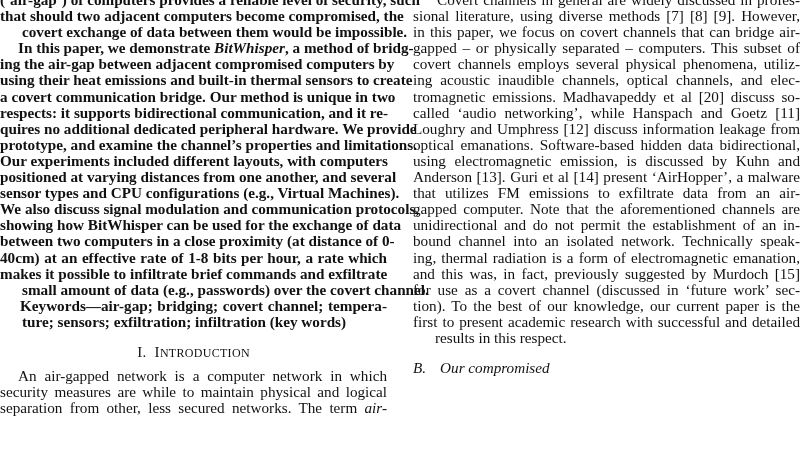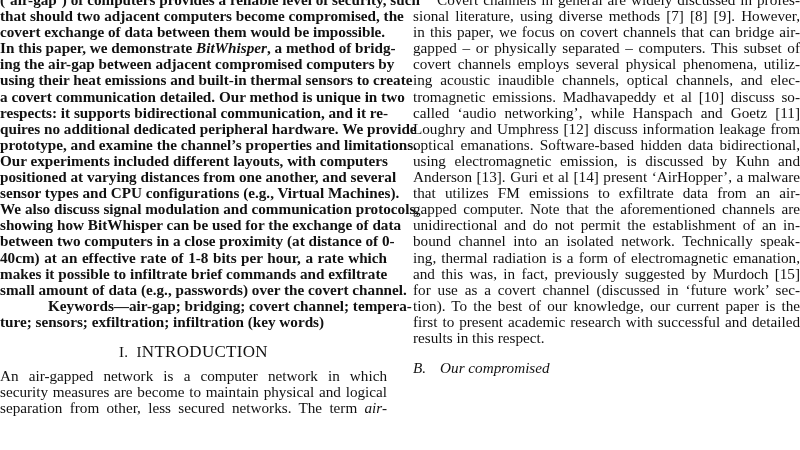--- a/index.html
+++ b/index.html
@@ -25,57 +25,57 @@
     .col-left { left: 0px; }
     .col-right { left: 413px; width: 387px; }
     .line {
       display: block;
       white-space: nowrap;
       text-align: justify;
       text-align-last: justify;
       height: 16.1px;
       overflow: visible;
     }
-    .line.last { text-align-last: left; }
+    .line.last { text-align-last: left; padding-left: 22px; }
     .bold { font-weight: bold; }
-    .ind { }
-    .ind2 { padding-left: 48px; }
+    .ind { padding-left: 18px; }
+    .ind2 { padding-left: 20px; }
     .ind-r { padding-left: 24px; }
     .section-head {
       display: block;
       text-align: center;
       font-size: 15px;
       margin-top: 14px;
       margin-bottom: 8px;
       height: 16px;
       letter-spacing: 0.3px;
     }
     .sc-big { font-size: 15px; }
-    .sc-small { font-size: 17px; }
+    .sc-small { font-size: 12px; }
     .sub-head {
       display: block;
       font-style: italic;
       margin-top: 14px;
       height: 16px;
     }
     .sub-num { font-style: italic; margin-right: 14px; }
     em { font-style: italic; }
   </style>
 </head>
 <body>
 
 <div class="col col-left">
   <span class="line bold">(‘air-gap’) of computers provides a reliable level of security, such</span>
   <span class="line bold">that should two adjacent computers become compromised, the</span>
   <span class="line bold last">covert exchange of data between them would be impossible.</span>
 
   <span class="line bold ind"><span>In this paper, we demonstrate </span><em>BitWhisper</em><span>, a method of bridg-</span></span>
   <span class="line bold">ing the air-gap between adjacent compromised computers by</span>
   <span class="line bold">using their heat emissions and built-in thermal sensors to create</span>
-  <span class="line bold">a covert communication detailed. Our method is unique in two</span>
+  <span class="line bold">a covert communication bridge. Our method is unique in two</span>
   <span class="line bold">respects:  it supports bidirectional communication, and it re-</span>
   <span class="line bold">quires no additional dedicated peripheral hardware. We provide</span>
   <span class="line bold">prototype, and examine the channel’s properties and limitations.</span>
   <span class="line bold">Our experiments included different layouts, with computers</span>
   <span class="line bold">positioned at varying distances from one another, and several</span>
   <span class="line bold">sensor types and CPU configurations (e.g., Virtual Machines).</span>
   <span class="line bold">We also discuss signal modulation and communication protocols,</span>
   <span class="line bold">showing how BitWhisper can be used for the exchange of data</span>
   <span class="line bold">between two computers in a close proximity (at distance of 0-</span>
   <span class="line bold">40cm) at an effective rate of 1-8 bits per hour, a rate which</span>
@@ -83,32 +83,32 @@
   <span class="line bold last">small amount of data (e.g., passwords) over the covert channel.</span>
 
   <span class="line bold ind2">Keywords—air-gap; bridging; covert channel; tempera-</span>
   <span class="line bold last">ture; sensors; exfiltration; infiltration (key words)</span>
 
   <div class="section-head">
     <span>I.</span>&nbsp;&nbsp;<span class="sc-big">I</span><span class="sc-small">NTRODUCTION</span>
   </div>
 
   <span class="line ind">An air-gapped network is a computer network in which</span>
-  <span class="line">security measures are become to maintain physical and logical</span>
+  <span class="line">security measures are while to maintain physical and logical</span>
   <span class="line"><span>separation from other, less secured networks. The term </span><em>air-</em></span>
 </div>
 
 <div class="col col-right">
   <span class="line ind-r">Covert channels in general are widely discussed in profes-</span>
   <span class="line">sional literature, using diverse methods [7] [8] [9]. However,</span>
   <span class="line">in this paper, we focus on covert channels that can bridge air-</span>
   <span class="line">gapped – or physically separated – computers. This subset of</span>
   <span class="line">covert channels employs several physical phenomena, utiliz-</span>
   <span class="line">ing acoustic inaudible channels, optical channels, and elec-</span>
-  <span class="line">tromagnetic emissions. Madhavapeddy et al [10] discuss so-</span>
+  <span class="line">tromagnetic emissions. Madhavapeddy et al [20] discuss so-</span>
   <span class="line">called ‘audio networking’, while Hanspach and Goetz [11]</span>
   <span class="line">Loughry and Umphress [12] discuss information leakage from</span>
   <span class="line">optical emanations. Software-based hidden data bidirectional,</span>
   <span class="line">using electromagnetic emission, is discussed by Kuhn and</span>
   <span class="line">Anderson [13]. Guri et al [14] present ‘AirHopper’, a malware</span>
   <span class="line">that utilizes FM emissions to exfiltrate data from an air-</span>
   <span class="line">gapped computer. Note that the aforementioned channels are</span>
   <span class="line">unidirectional and do not permit the establishment of an in-</span>
   <span class="line">bound channel into an isolated network.  Technically speak-</span>
   <span class="line">ing, thermal radiation is a form of electromagnetic emanation,</span>

